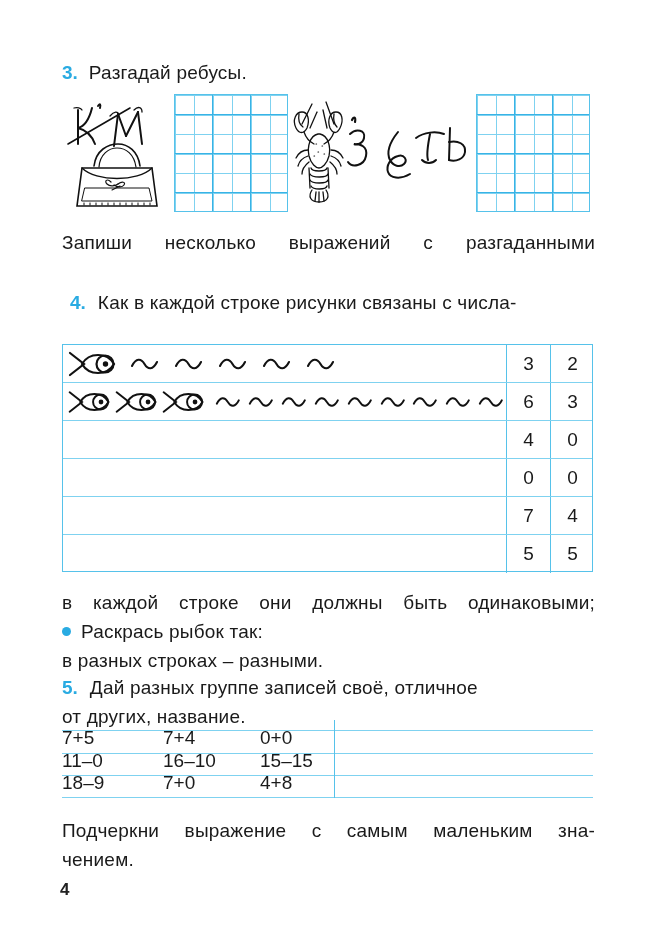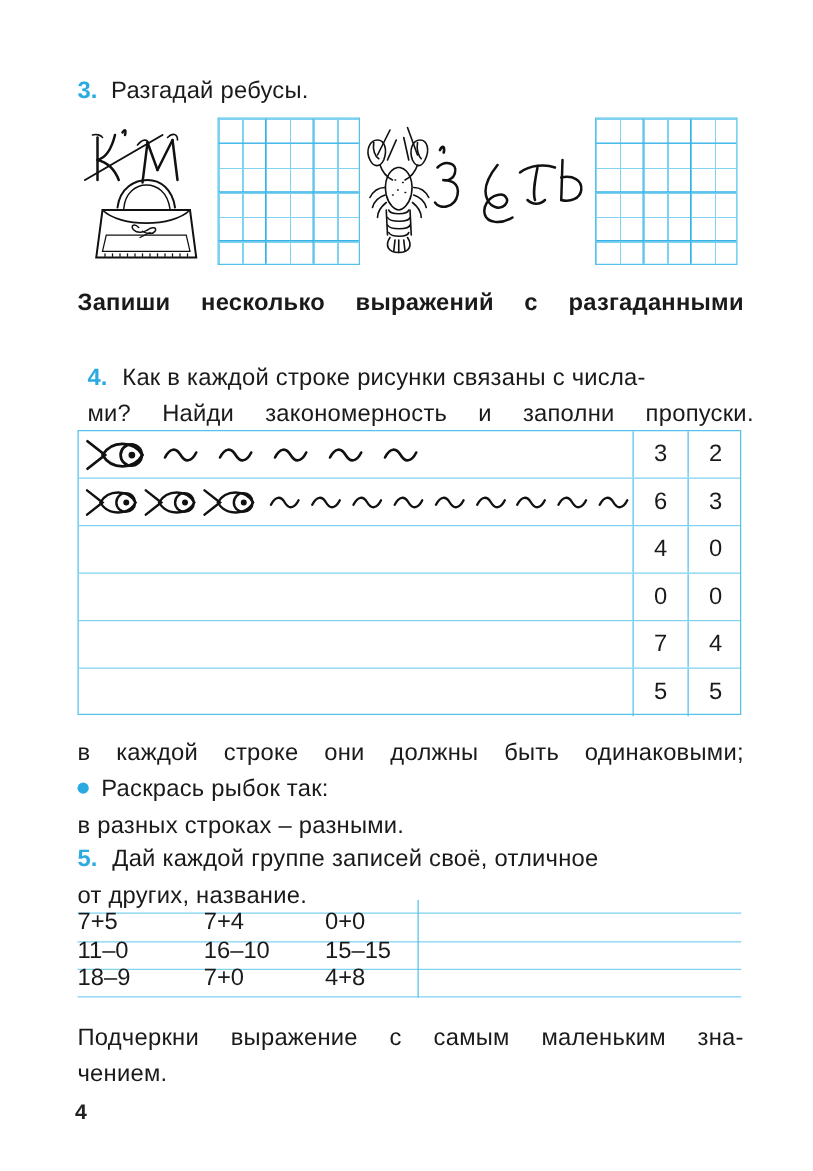--- a/index.html
+++ b/index.html
@@ -92,21 +92,21 @@
   #gridbox-1 { left: 112px; }
   #gridbox-2 { left: 414px; }
 
   
   #task3-body {
     position: absolute;
     left: 62px;
     top: 228px;
     width: 533px;
   }
-  #task3-body .l { display: block; height: 29px; line-height: 29px; font-weight: bold; }
+  #task3-body .l { display: block; height: 29px; line-height: 29px; }
 
   
   #task4-head {
     position: absolute;
     left: 62px;
     top: 288px;
     width: 533px;
     margin-left: 8px;
   }
   #task4-head .l { display: block; height: 29px; line-height: 29px; }
@@ -387,21 +387,20 @@
   </div>
 
   <div id="task3-body">
     <span class="l body-line just">Запиши несколько выражений с разгаданными</span>
   </div>
 
   <div id="task4-head">
     <span class="l">
       <span class="task-num">4.</span><span class="body-line hang">Как в каждой строке рисунки связаны с числа-</span>
     </span>
-    <span class="l body-line just">ми? Найди закономерность и заполни пропуски.</span>
   </div>
 
   <div id="fish-table">
 
     <div class="trow">
       <div class="tpic">
         <svg class="fish" width="52" height="30" viewBox="0 0 52 30">
           <g fill="none" stroke="#111" stroke-width="2.2" stroke-linecap="round">
             <path d="M3 4 L17 15 L3 26"></path>
             <path d="M15 15 C22 3 40 3 47 15 C40 27 22 27 15 15 Z"></path>
@@ -529,21 +528,21 @@
   <div id="bullet-block">
     <span class="l body-line just">в каждой строке они должны быть одинаковыми;</span>
     <span class="l">
       <span class="bullet-dot"></span><span class="body-line">Раскрась рыбок так:</span>
     </span>
     <span class="l body-line">в разных строках  –  разными.</span>
   </div>
 
   <div id="task5-head">
     <span class="l">
-      <span class="task-num">5.</span><span class="body-line hang" style="margin-left:12px">Дай каждой группе записей своё, отличное</span>
+      <span class="task-num">5.</span><span class="body-line hang" style="margin-left:12px">Дай разных группе записей своё, отличное</span>
     </span>
     <span class="l body-line">от других, название.</span>
   </div>
 
   <div id="expr-area">
     <div class="rule top"></div>
     <div class="rule mid1"></div>
     <div class="rule mid2"></div>
     <div class="rule bot"></div>
     <div class="vdiv"></div>

